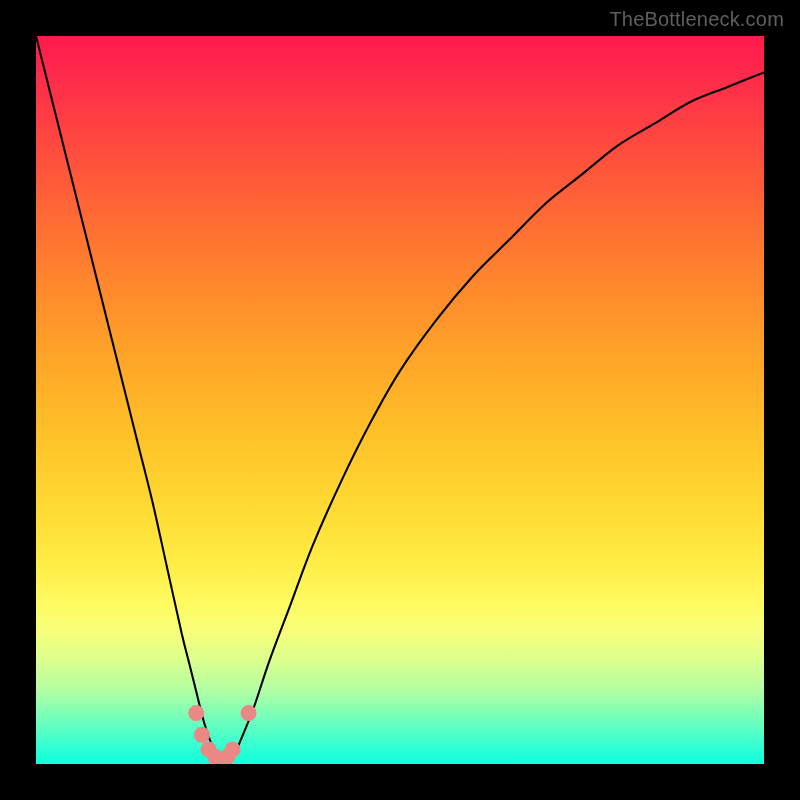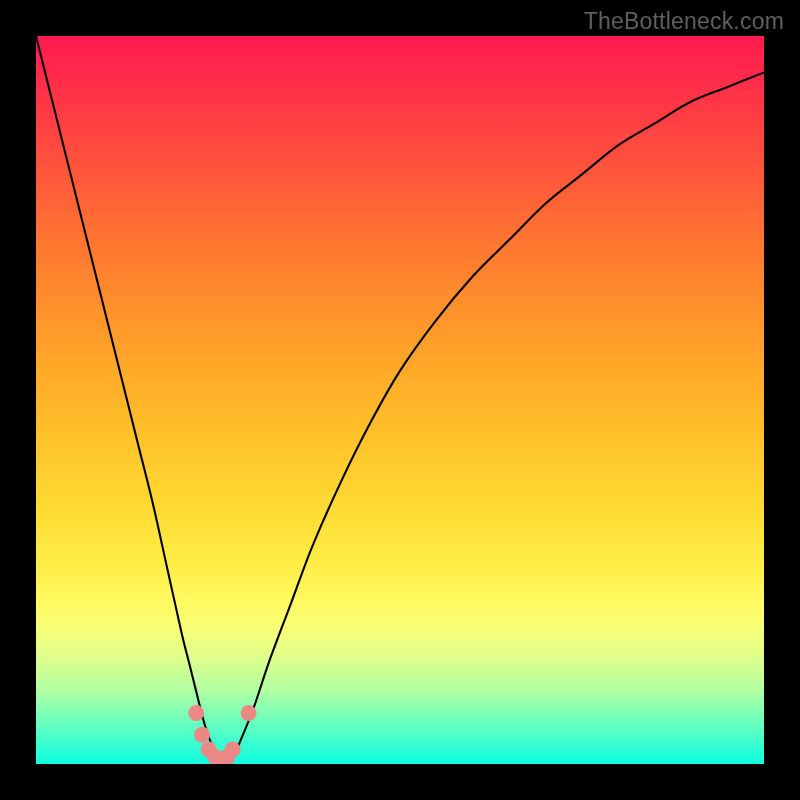--- a/index.html
+++ b/index.html
@@ -34,21 +34,21 @@
     top: 0;
     width: 728px;
     height: 728px;
     overflow: visible;
   }
   .watermark {
     position: absolute;
     top: 8px;
     right: 16px;
     color: #5f5f5f;
-    font-size: 23px;
+    font-size: 20px;
     font-weight: 500;
     letter-spacing: 0.2px;
     user-select: none;
   }
   .marker {
     fill: #e98885;
   }
 </style>
 </head>
 <body>

